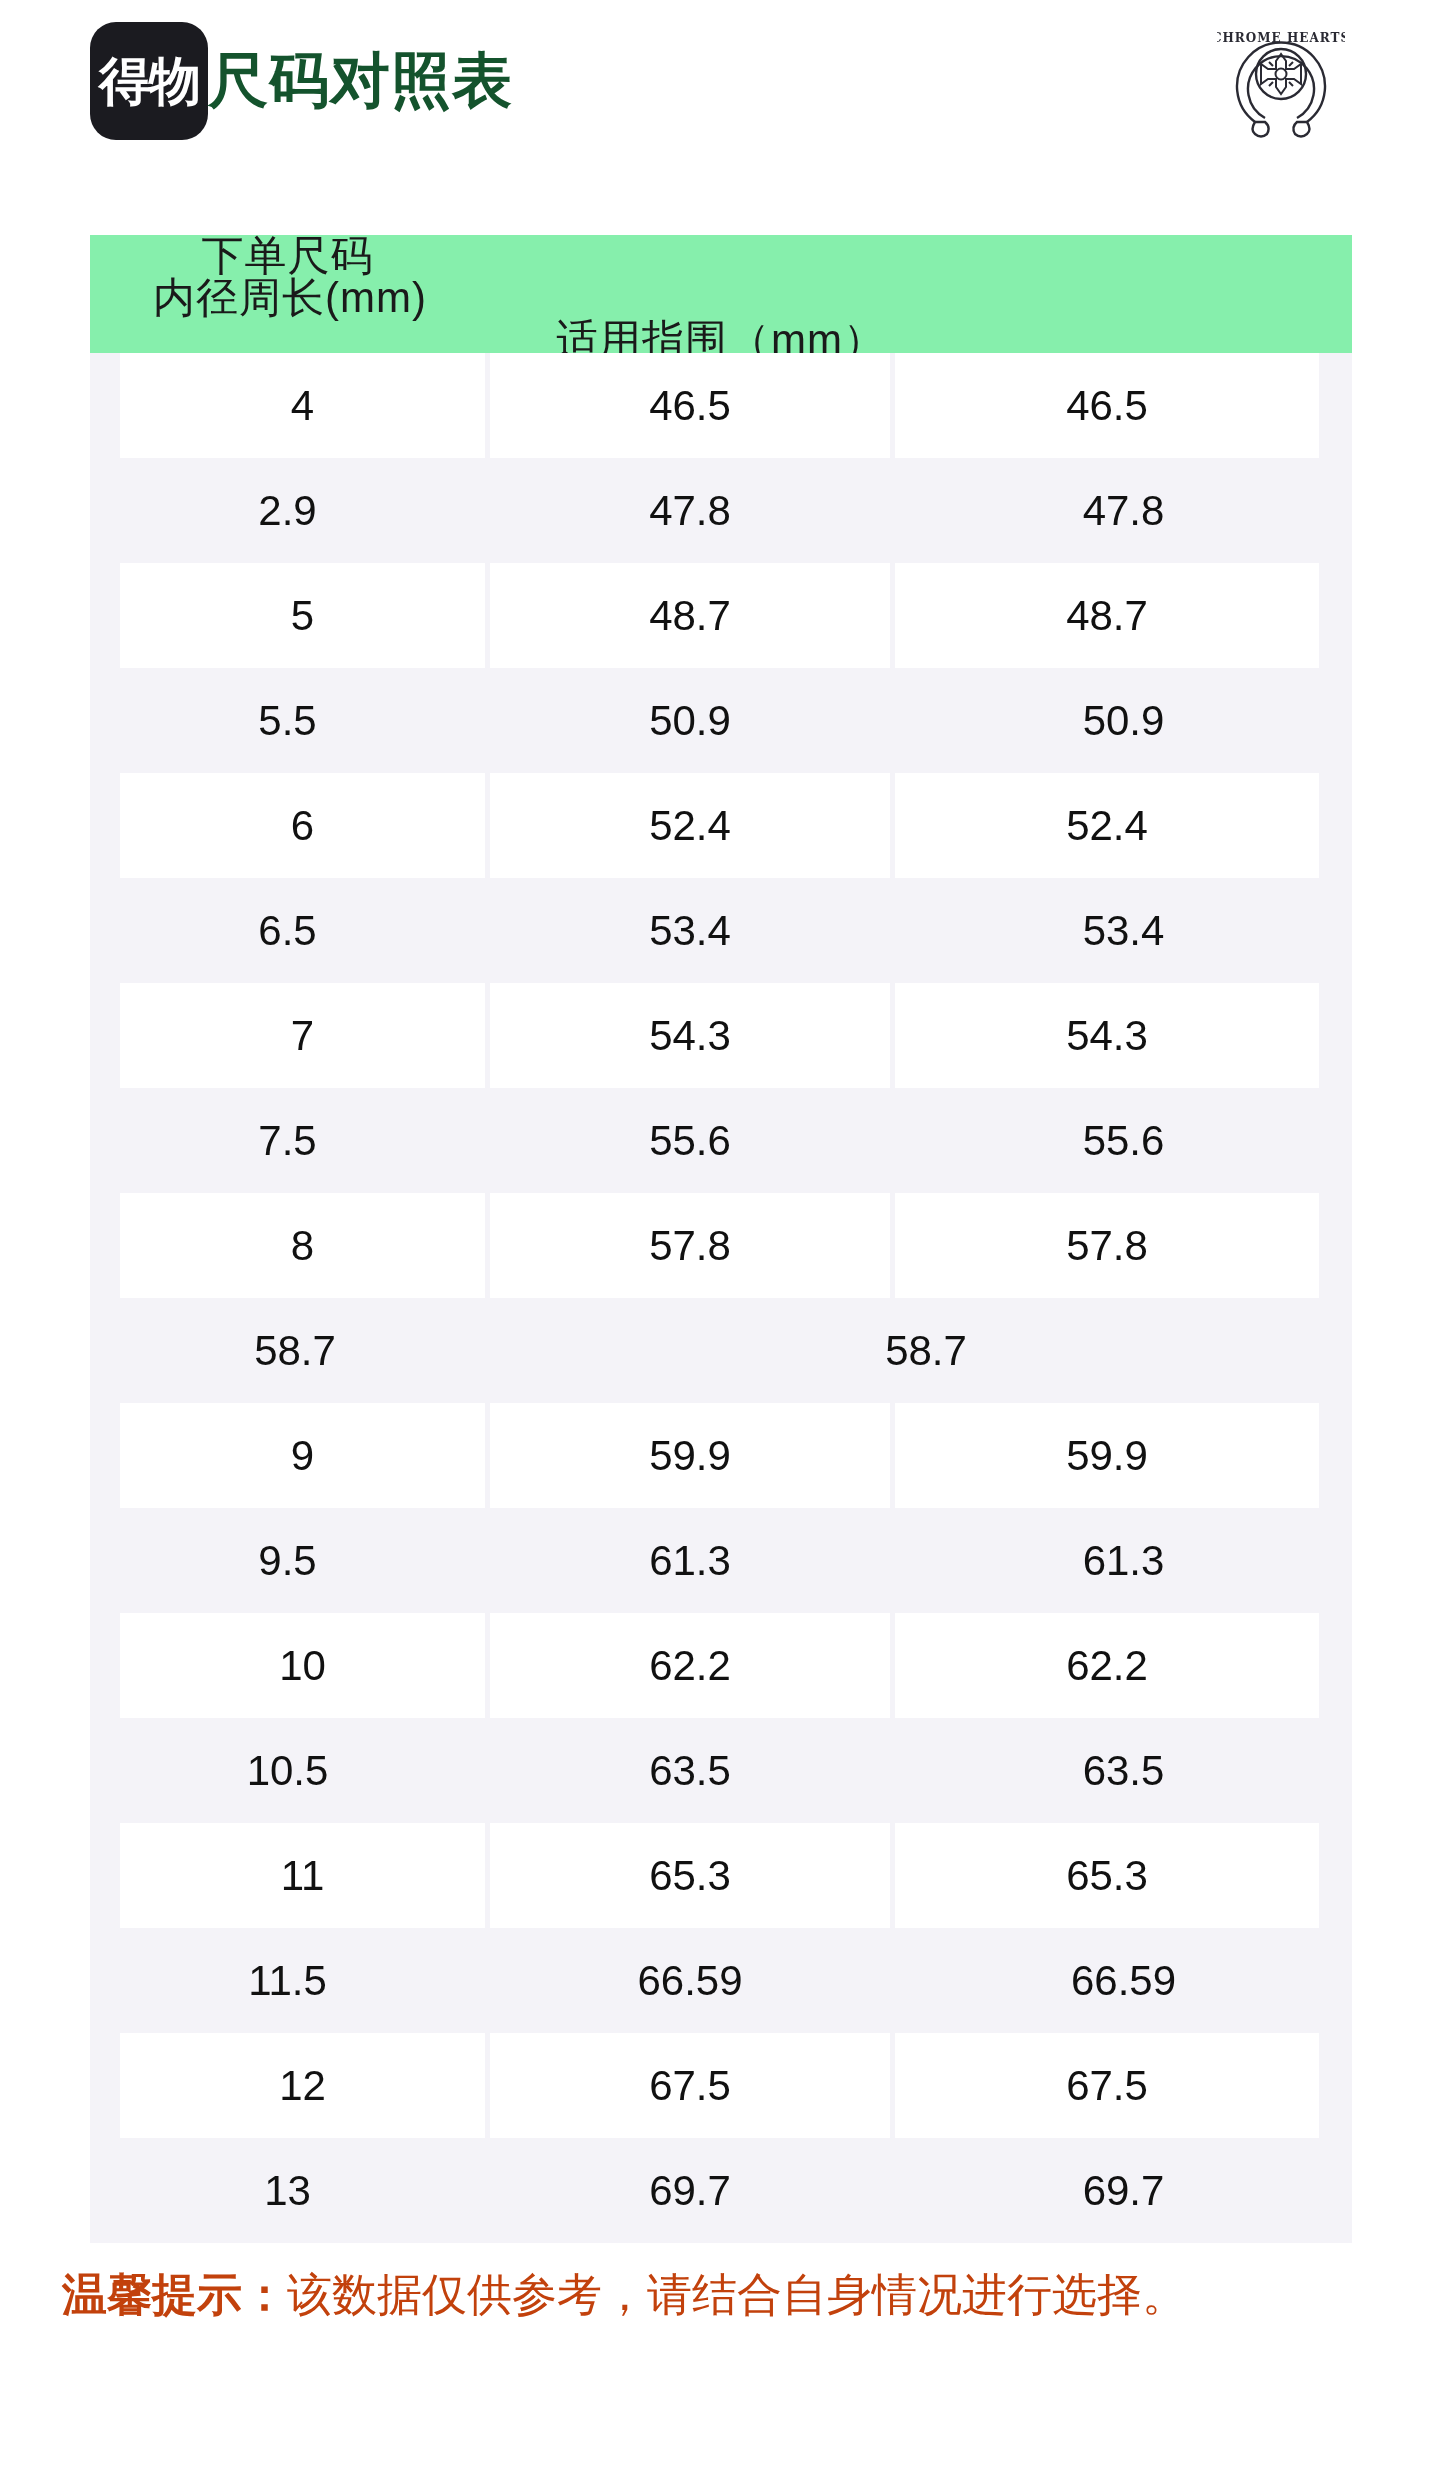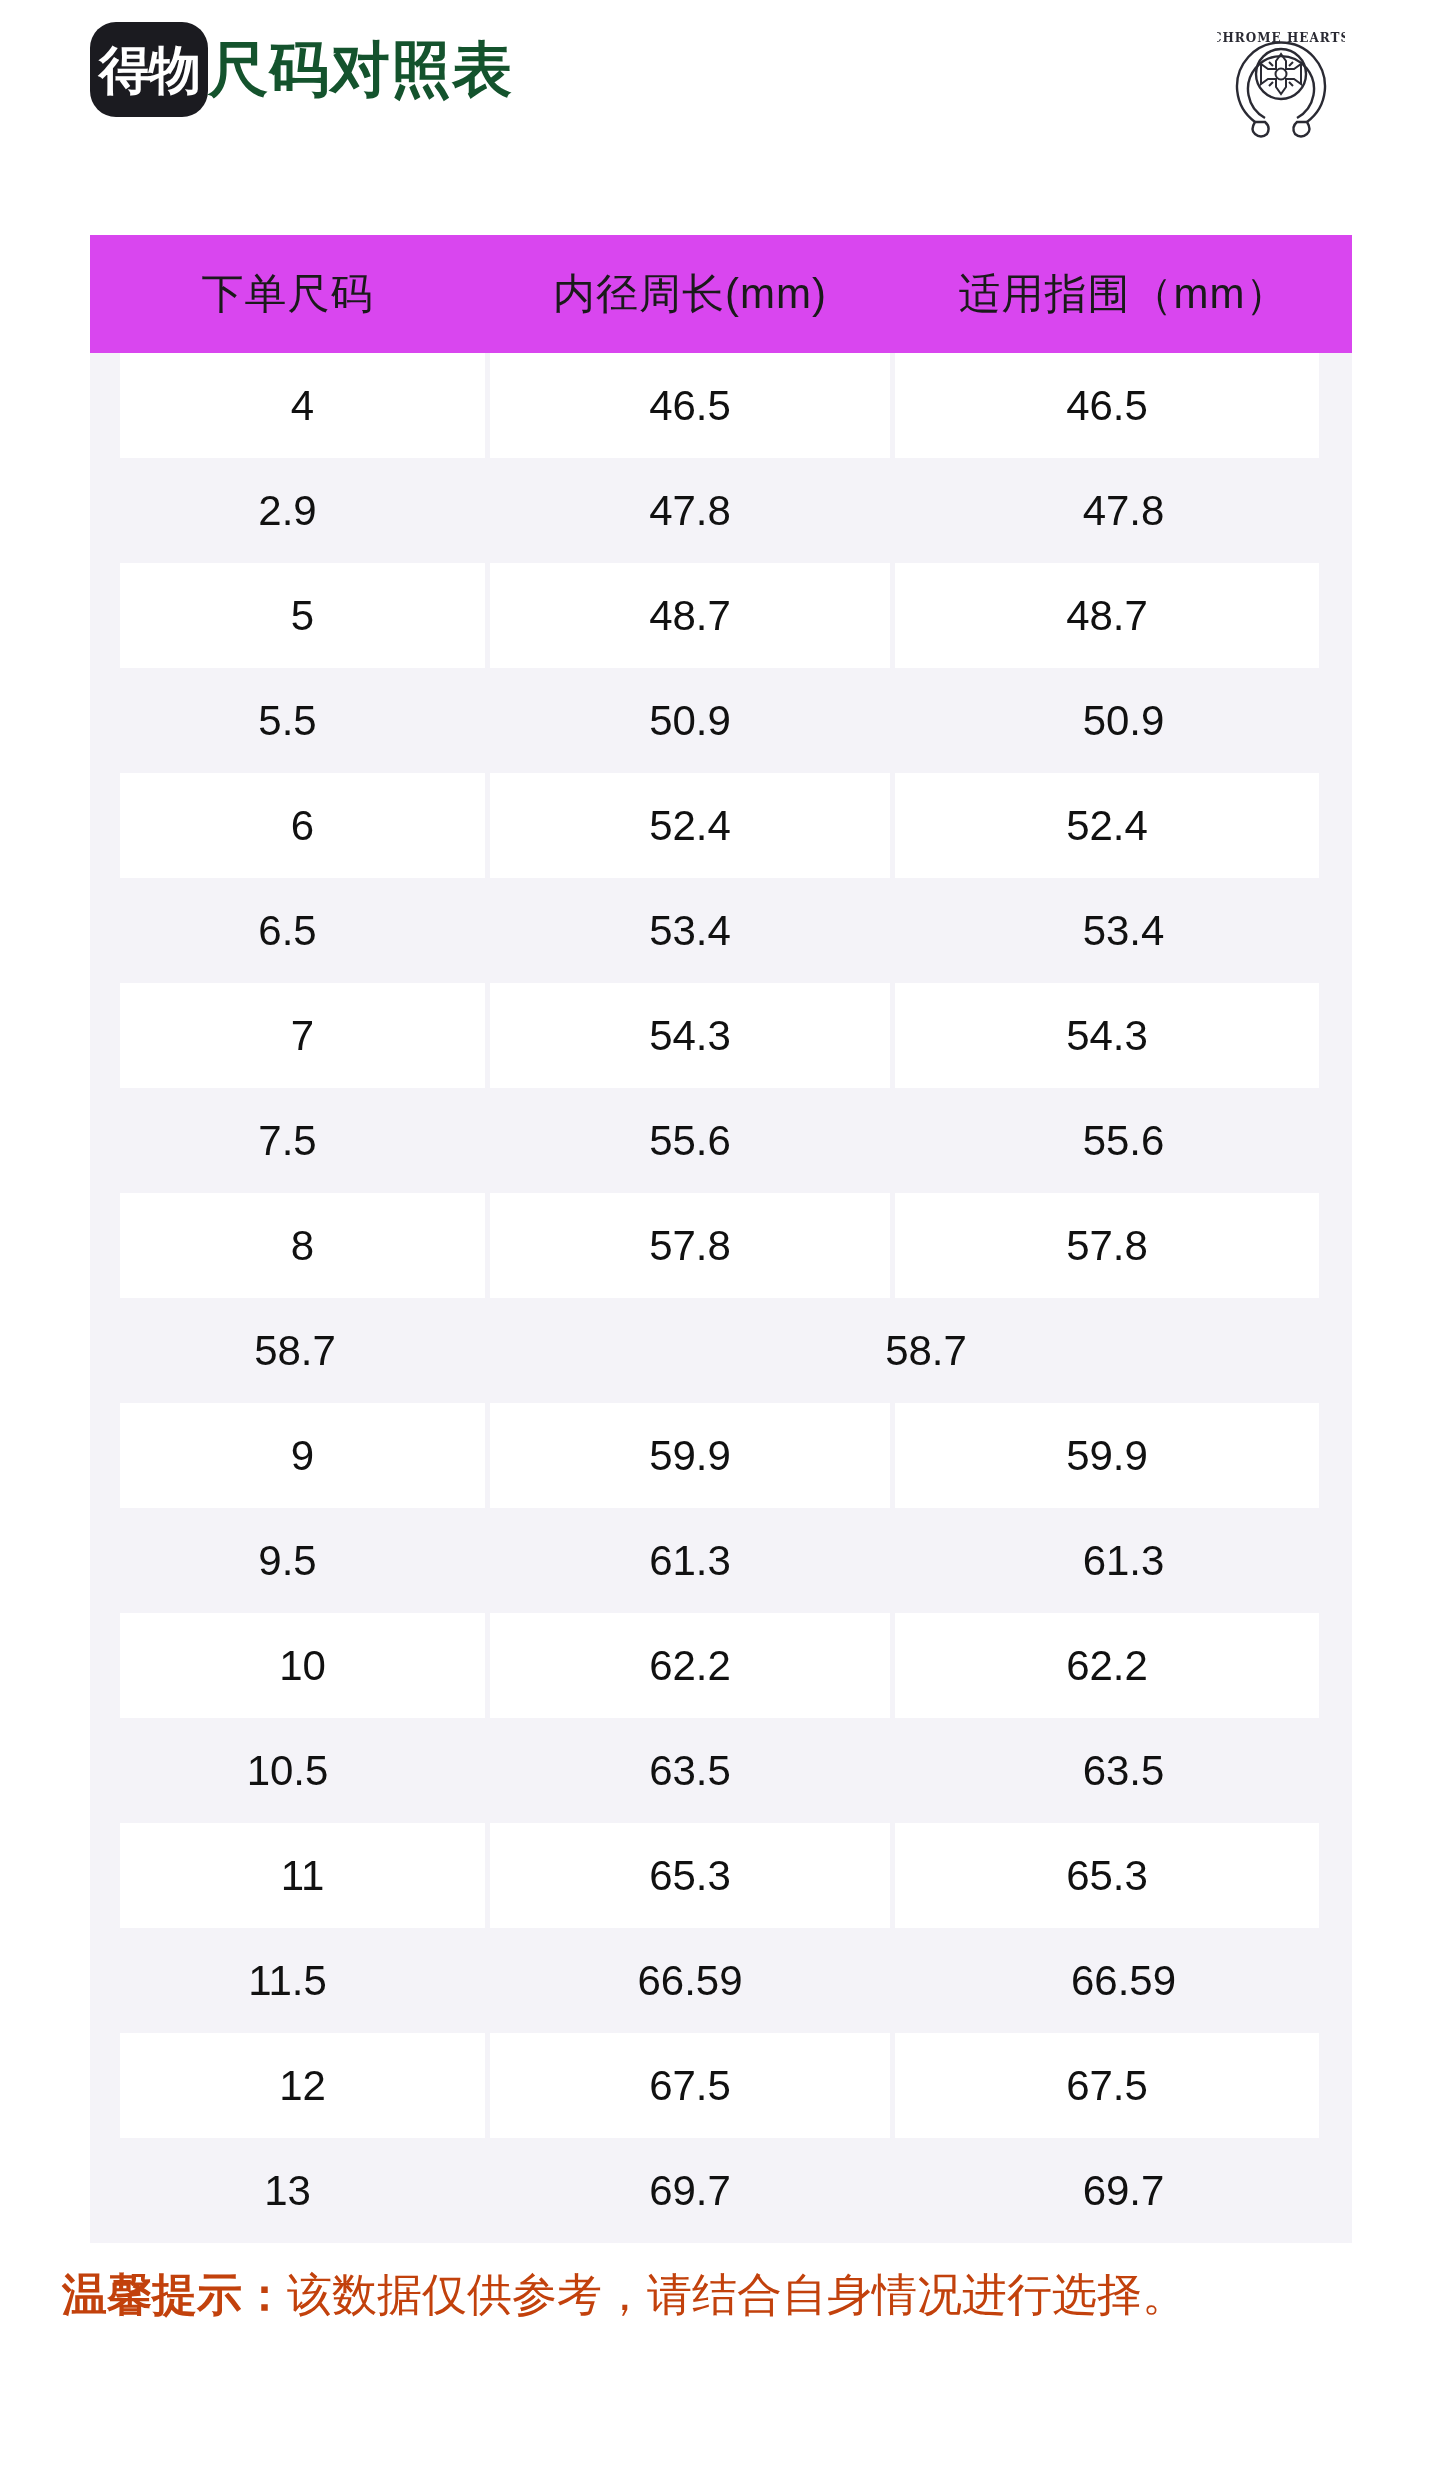--- a/index.html
+++ b/index.html
@@ -26,21 +26,21 @@
   }
 
   .header-left {
     display: flex;
     align-items: center;
     margin-top: 22px;
   }
 
   .brand-badge {
     width: 118px;
-    height: 95px;
+    height: 118px;
     background: #1b1b20;
     border-radius: 26px;
     display: flex;
     align-items: center;
     justify-content: center;
     flex: none;
   }
 
   .brand-badge-text {
     color: #ffffff;
@@ -78,21 +78,21 @@
     width: 1262px;
     background: #f4f3f8;
   }
 
   .row {
     display: flex;
     width: 100%;
     align-items: stretch;
   }
 
-  .row.header-row { height: 118px; background: #d946ef; }
+  .row.header-row { height: 118px; background: #86efac; flex-direction: column; }
   .row.odd  { height: 105px; }
   .row.even { height: 105px; background: #f4f3f8; }
 
   .cell {
     display: flex;
     align-items: center;
     justify-content: center;
     text-align: center;
     font-size: 42px;
     color: #111111;

